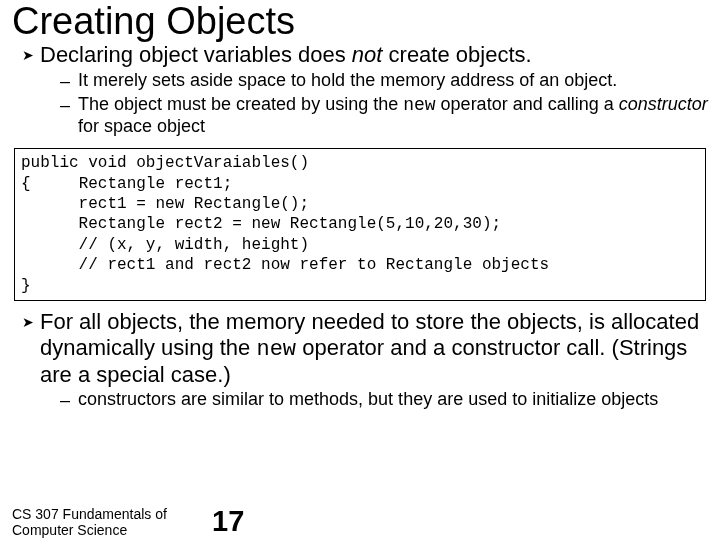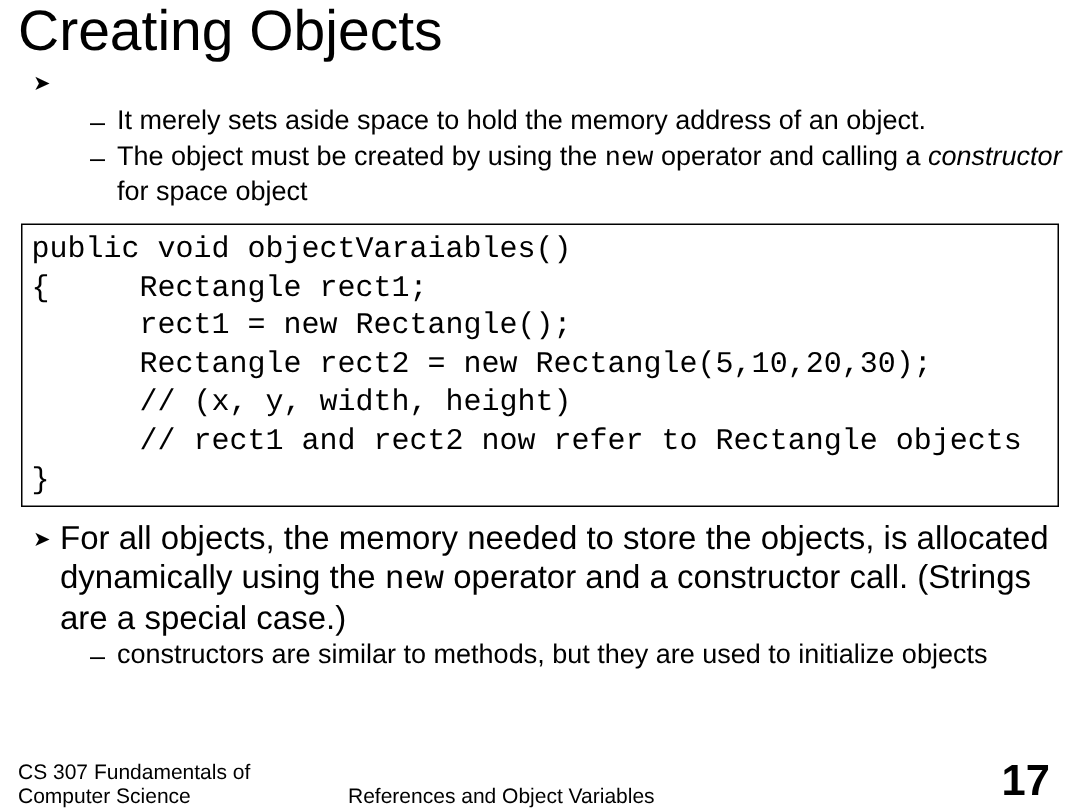--- a/index.html
+++ b/index.html
@@ -51,21 +51,21 @@
     width: 18px;
     flex: 0 0 18px;
     font-size: 18px;
     line-height: 22px;
   }
   .codebox {
     border: 1px solid #000;
     margin: 10px 2px 8px 2px;
     padding: 4px 6px;
     font-family: "Courier New", Courier, monospace;
-    font-size: 20px;
+    font-size: 16px;
     line-height: 1.28;
     white-space: pre;
   }
   .codebox .ind { display:block; }
   .mono { font-family: "Courier New", Courier, monospace; }
   .italic { font-style: italic; }
   .footer {
     position: absolute;
     bottom: 4px;
     left: 12px;
@@ -79,20 +79,23 @@
   .footer-right { font-size: 29px; font-weight:700; padding-right:8px;text-align:center;}
 </style>
 </head>
 <body>
 <div class="slide">
 
 <div class="title">Creating Objects</div>
 
 <div class="bullet1">
   <span class="mark">➤</span>
+  <span>
+    <span>Declaring object variables does </span><span class="italic">not</span><span> create objects.</span>
+  </span>
 </div>
 
 <div class="bullet2">
   <span class="mark">–</span>
   <span>It merely sets aside space to hold the memory address of an object.</span>
 </div>
 
 <div class="bullet2">
   <span class="mark">–</span>
   <span>
@@ -109,17 +112,16 @@
   </span>
 </div>
 
 <div class="bullet2">
   <span class="mark">–</span>
   <span>constructors are similar to methods, but they are used to initialize objects</span>
 </div>
 
 <div class="footer">
   <div class="footer-left">CS 307 Fundamentals of Computer Science</div>
-  <div class="footer-center">References and Object Variables</div>
   <div class="footer-right">17</div>
 </div>
 
 </div>
 
 </body></html>

